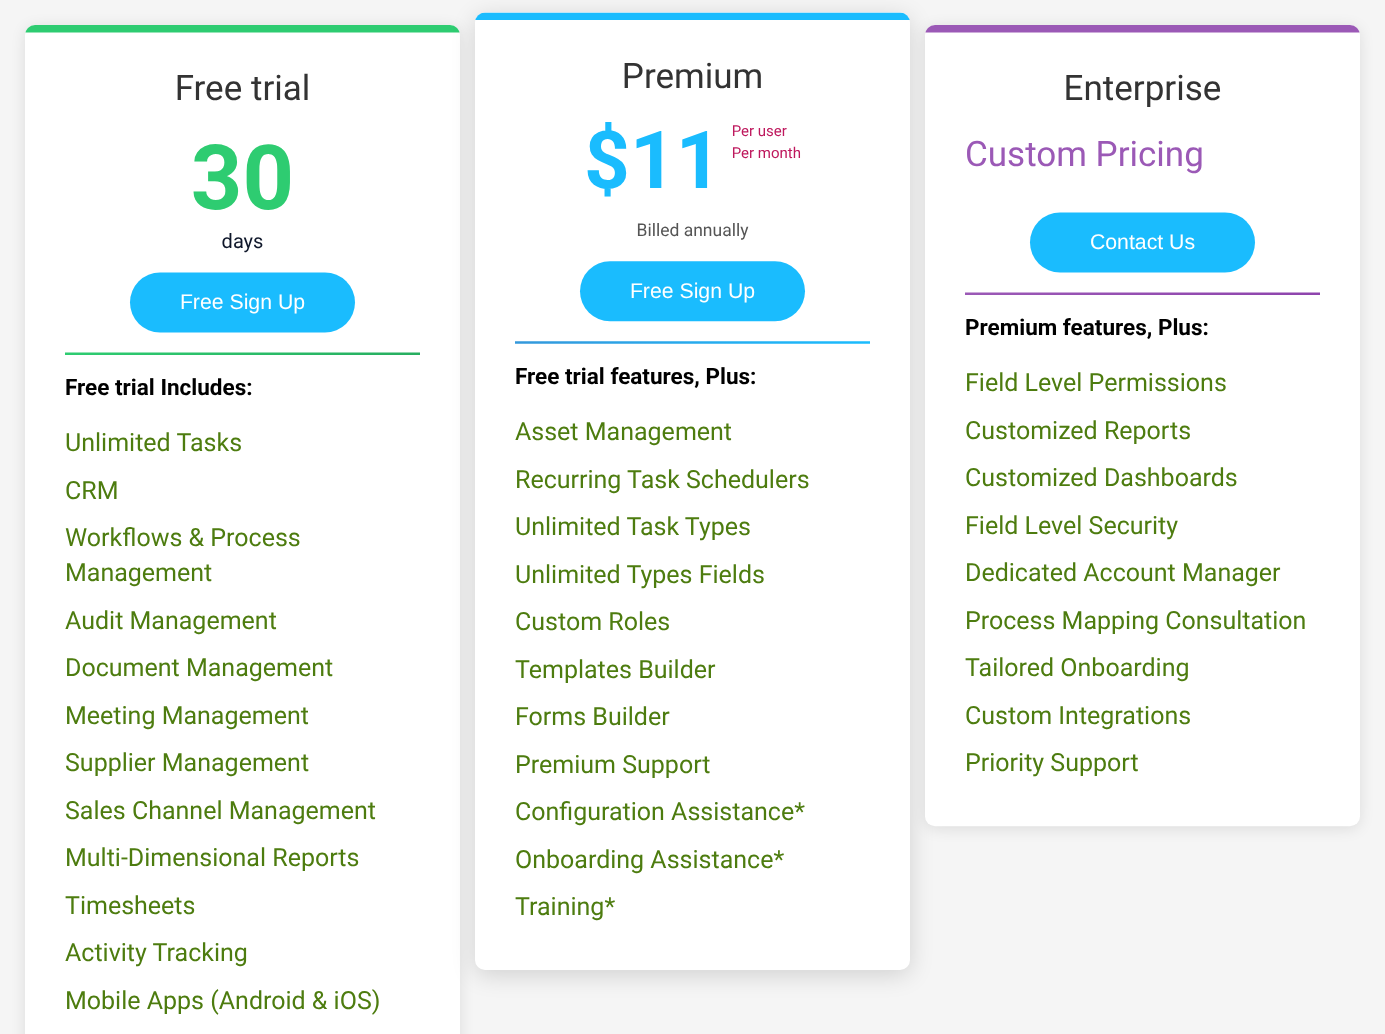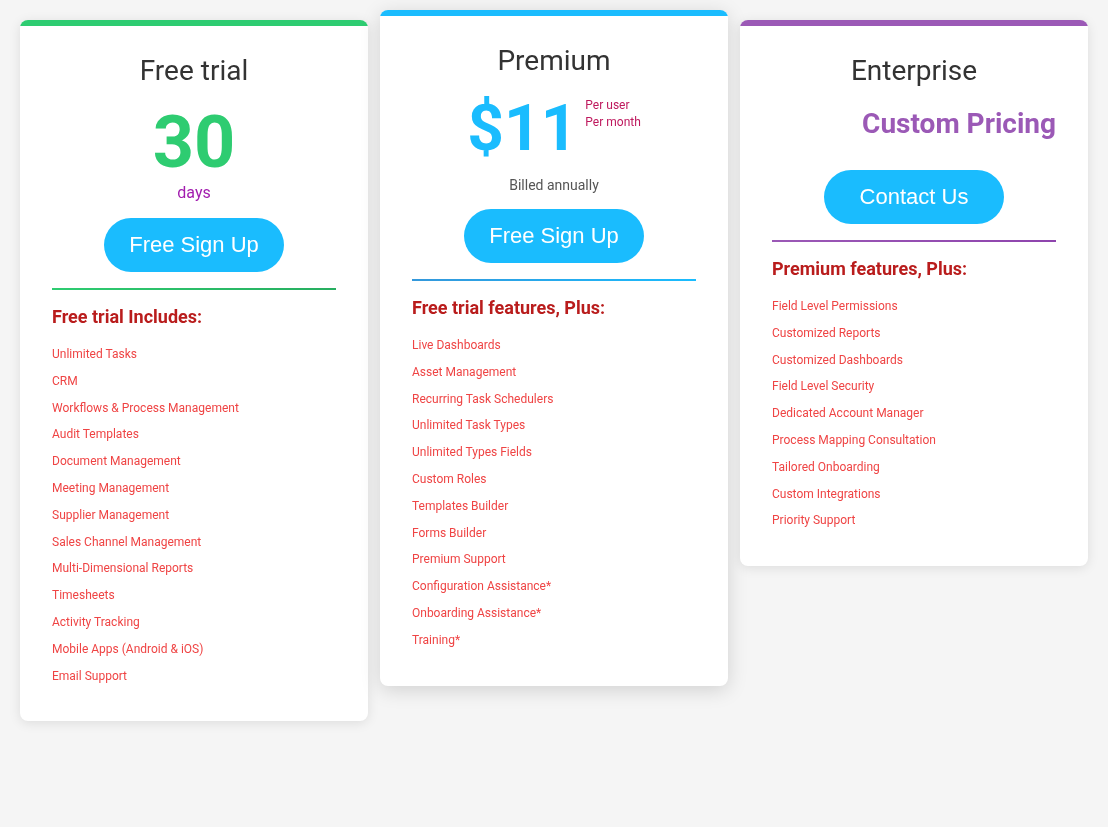--- a/index.html
+++ b/index.html
@@ -46,21 +46,21 @@
       margin-bottom: 16px;
     }
     .price-days {
       font-size: 72px;
       font-weight: 700;
       color: #2ecc71;
       line-height: 1;
     }
     .price-days-label {
       font-size: 16px;
-      color: #a21caf;
+      color: #0f172a;
       margin-top: 4px;
     }
     .price-dollar {
       font-size: 64px;
       font-weight: 700;
       color: #1abcfe;
       line-height: 1;
     }
     .price-meta {
       display: flex;
@@ -75,59 +75,59 @@
       line-height: 1.4;
     }
     .billed-annually {
       text-align: center;
       font-size: 14px;
       color: #555;
       margin-bottom: 16px;
     }
     .custom-pricing {
       font-size: 28px;
-      font-weight: 700;
+      font-weight: 400;
       color: #9b59b6;
-      text-align: right;
+      text-align: left;
       margin: 20px 0 30px;
     }
     .cta-button {
       display: block;
       width: 180px;
       margin: 16px auto;
       padding: 14px 0;
       border-radius: 50px;
       border: none;
       cursor: pointer;
-      font-size: 22px;
+      font-size: 17px;
       font-weight: 500;
       color: #fff;
       text-align: center;
     }
     .btn-blue { background: #1abcfe; }
     .btn-blue-enterprise { background: #1abcfe; }
     .divider {
       height: 2px;
       margin: 16px 0;
     }
     .divider-green { background: linear-gradient(to right, #2ecc71, #27ae60); }
     .divider-blue { background: linear-gradient(to right, #3498db, #1abcfe); }
     .divider-purple { background: linear-gradient(to right, #9b59b6, #8e44ad); }
     .features-title {
       font-size: 18px;
       font-weight: 700;
-      color: #b91c1c;
+      color: #000000;
       margin-bottom: 14px;
     }
     .features-list {
       list-style: none;
     }
     .features-list li {
-      font-size: 12px;
-      color: #ef4444;
+      font-size: 20px;
+      color: #4d7c0f;
       padding: 5px 0;
       line-height: 1.4;
     }
     .card-free .card-top-bar { background: #2ecc71; }
     .card-premium .card-top-bar { background: #1abcfe; }
     .card-enterprise .card-top-bar { background: #9b59b6; }
     .card-premium {
       margin-top: -10px;
       box-shadow: 0 4px 20px rgba(0,0,0,0.15);
     }
@@ -145,21 +145,21 @@
         <div class="price-days">30</div>
         <div class="price-days-label">days</div>
       </div>
       <button class="cta-button btn-blue">Free Sign Up</button>
       <div class="divider divider-green"></div>
       <p class="features-title">Free trial Includes:</p>
       <ul class="features-list">
         <li>Unlimited Tasks</li>
         <li>CRM</li>
         <li>Workflows &amp; Process Management</li>
-        <li>Audit Templates</li>
+        <li>Audit Management</li>
         <li>Document Management</li>
         <li>Meeting Management</li>
         <li>Supplier Management</li>
         <li>Sales Channel Management</li>
         <li>Multi-Dimensional Reports</li>
         <li>Timesheets</li>
         <li>Activity Tracking</li>
         <li>Mobile Apps (Android &amp; iOS)</li>
         <li>Email Support</li>
       </ul>
@@ -177,21 +177,20 @@
             <span>Per user</span><br>
             <span>Per month</span>
           </div>
         </div>
       </div>
       <p class="billed-annually">Billed annually</p>
       <button class="cta-button btn-blue">Free Sign Up</button>
       <div class="divider divider-blue"></div>
       <p class="features-title">Free trial features, Plus:</p>
       <ul class="features-list">
-        <li>Live Dashboards</li>
         <li>Asset Management</li>
         <li>Recurring Task Schedulers</li>
         <li>Unlimited Task Types</li>
         <li>Unlimited Types Fields</li>
         <li>Custom Roles</li>
         <li>Templates Builder</li>
         <li>Forms Builder</li>
         <li>Premium Support</li>
         <li>Configuration Assistance*</li>
         <li>Onboarding Assistance*</li>

